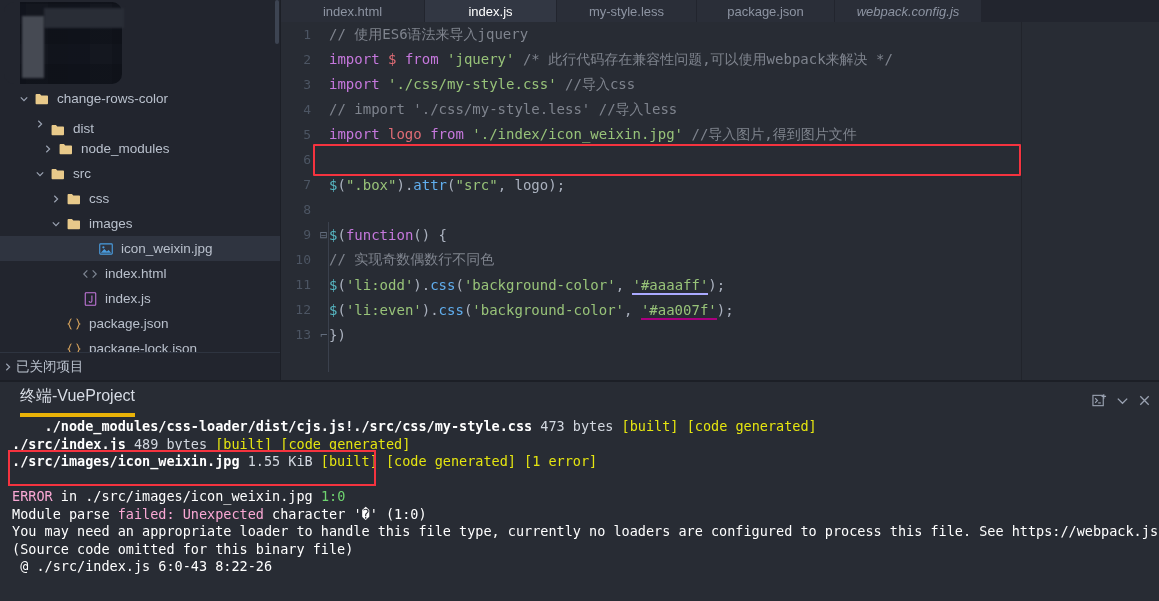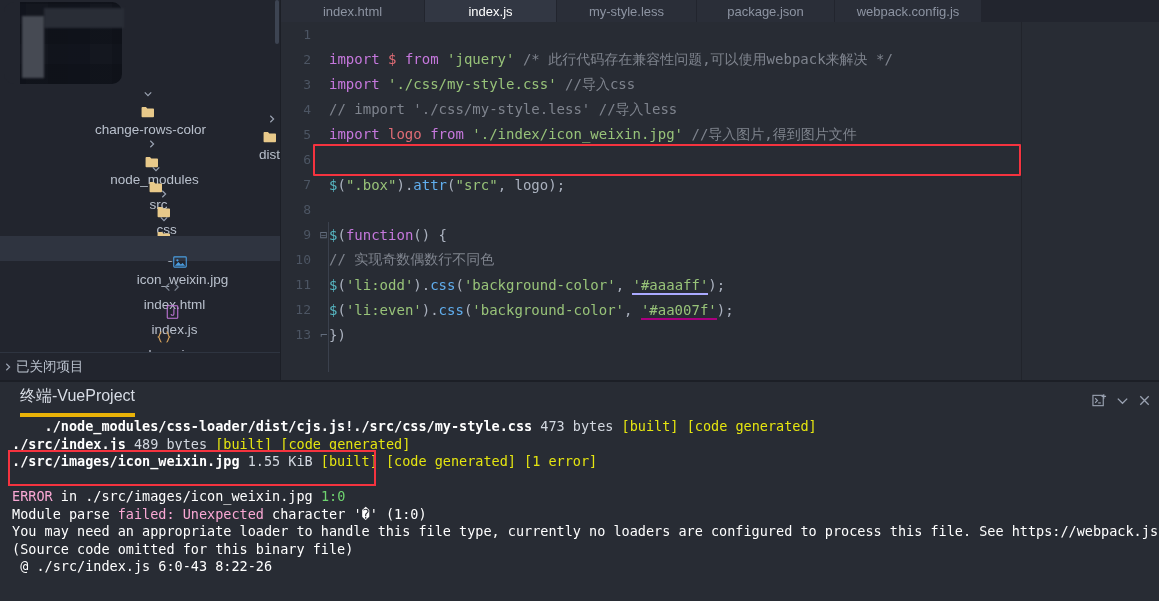--- a/index.html
+++ b/index.html
@@ -31,21 +31,21 @@
     content:""; position:absolute; left:18px; top:14px; width:22px; height:62px;
     background:#484c55; filter: blur(1px);
   }
   #blur-block::before{
     content:""; position:absolute; left:40px; top:6px; width:80px; height:20px;
     background:#2a2e37; filter: blur(1px);
   }
 
   .tree-row {
     position: relative; height: 25px; display: flex; align-items: center;
-    font-size: 13.5px; color: #9da5b4; white-space: nowrap; cursor: pointer; flex-direction: column;
+    font-size: 13.5px; color: #9da5b4; white-space: nowrap; cursor: pointer;
   }
   .tree-row.selected { background: #2f3440; }
   .chev {
     width: 16px; height: 25px; display: inline-flex; align-items: center;
     justify-content: center; flex: 0 0 16px; color: #8b93a1;
   }
   .chev svg { display: block; }
   .chev.empty { visibility: hidden; }
   .ico { width: 20px; display: inline-flex; align-items: center; justify-content: center; flex: 0 0 20px; }
   .ico svg { display:block; }
@@ -178,21 +178,21 @@
               <path d="M3.3 1.8 L6.6 5 L3.3 8.2" fill="none" stroke="#9aa2b1" stroke-width="1.2"></path>
             </svg>
           </span>
           <span class="ico">
             <svg width="14" height="12" viewBox="0 0 16 14">
               <path d="M0.5 2.2 A1 1 0 0 1 1.5 1.2 H5.6 L7.2 2.9 H14 A1 1 0 0 1 15 3.9 V12 A1 1 0 0 1 14 13 H1.5 A1 1 0 0 1 0.5 12 Z" fill="#e8c98a"></path>
             </svg>
           </span>
           <span class="tlabel">dist</span>
         </div>
-        <div class="tree-row" style="padding-left: 24px;">
+        <div class="tree-row" style="padding-left: 40px;">
           <span class="chev">
             <svg width="10" height="10" viewBox="0 0 10 10">
               <path d="M3.3 1.8 L6.6 5 L3.3 8.2" fill="none" stroke="#9aa2b1" stroke-width="1.2"></path>
             </svg>
           </span>
           <span class="ico">
             <svg width="14" height="12" viewBox="0 0 16 14">
               <path d="M0.5 2.2 A1 1 0 0 1 1.5 1.2 H5.6 L7.2 2.9 H14 A1 1 0 0 1 15 3.9 V12 A1 1 0 0 1 14 13 H1.5 A1 1 0 0 1 0.5 12 Z" fill="#e8c98a"></path>
             </svg>
           </span>
@@ -309,32 +309,33 @@
         </div>
         <div class="tab active" style="width: 132px;">
           <span>index.js</span>
         </div>
         <div class="tab" style="width: 140px;">
           <span>my-style.less</span>
         </div>
         <div class="tab" style="width: 138px;">
           <span>package.json</span>
         </div>
-        <div class="tab" style="width: 147px;">
+        <div class="tab" style="width: 147px; font-style: italic;">
           <span>webpack.config.js</span>
         </div>
       </div>
     <div id="tabbar-fill"></div>
   </div>
 
   <div id="editor">
     <div id="lines-container">
         <div class="cl">
           <span class="gut">1</span>
           <span class="fold"></span>
+          <span class="code"><span class="cmt">// 使用ES6语法来导入jquery</span></span>
         </div>
         <div class="cl">
           <span class="gut">2</span>
           <span class="fold"></span>
           <span class="code"><span class="kw">import </span><span class="var">$</span><span class="kw"> from </span><span class="str">'jquery'</span><span class="plain">  </span><span class="cmt">/* 此行代码存在兼容性问题,可以使用webpack来解决 */</span></span>
         </div>
         <div class="cl">
           <span class="gut">3</span>
           <span class="fold"></span>
           <span class="code"><span class="kw">import </span><span class="str">'./css/my-style.css'</span><span class="plain"> </span><span class="cmt">//导入css</span></span>

